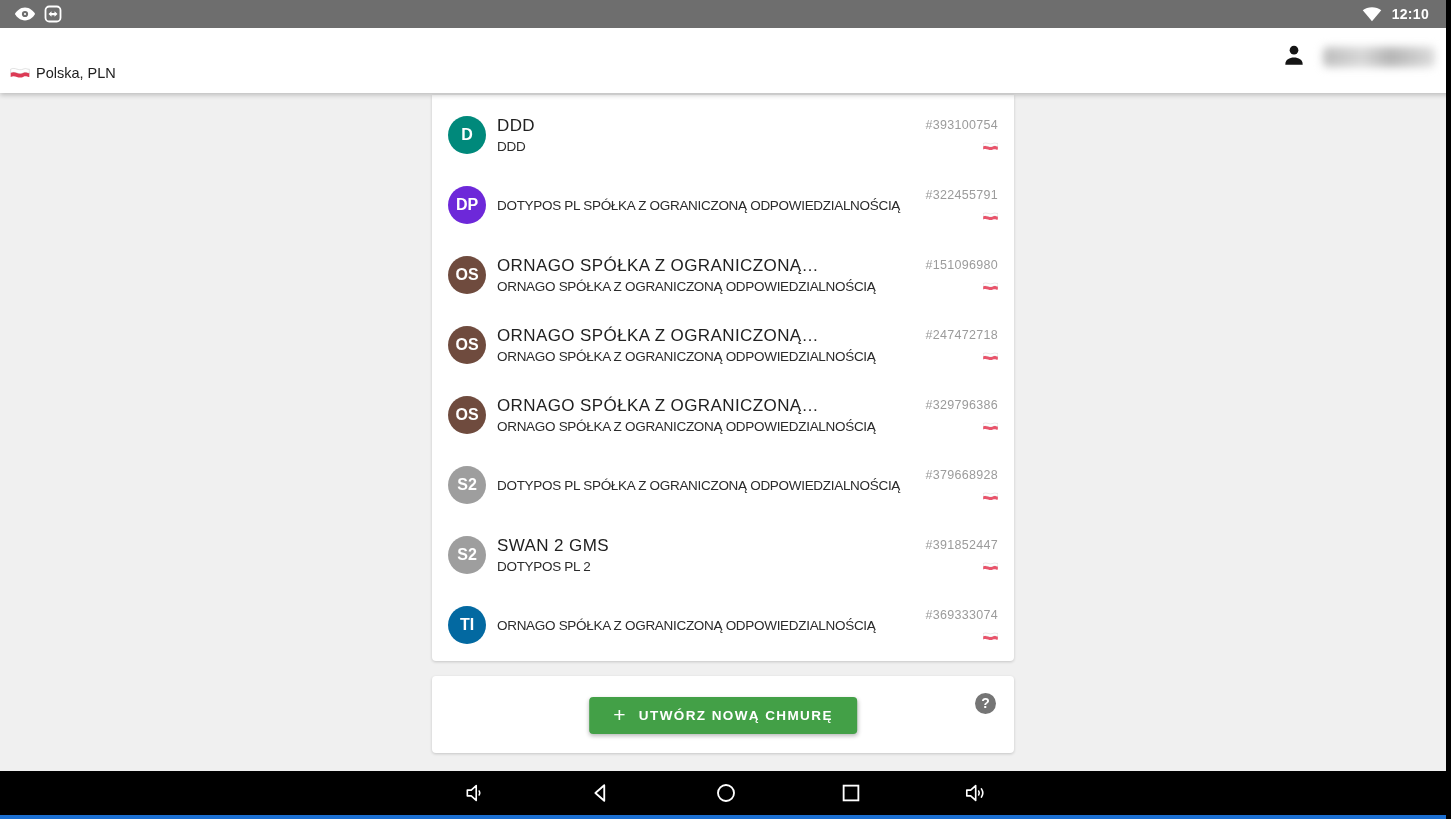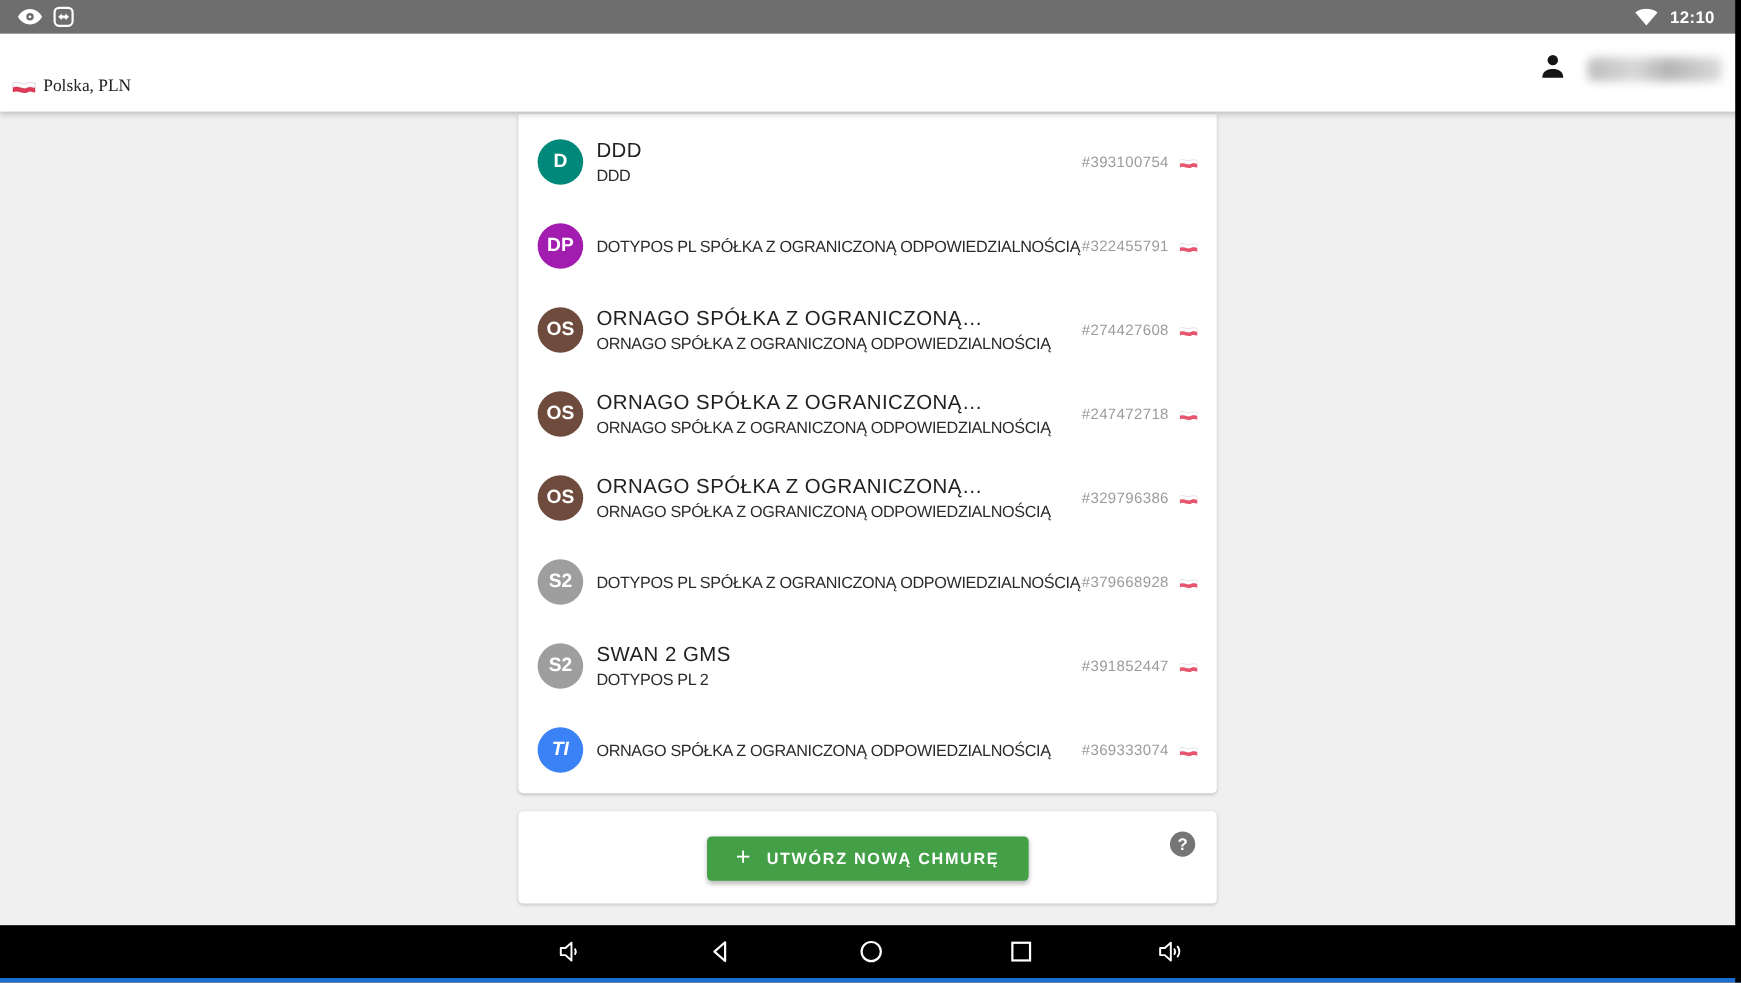--- a/index.html
+++ b/index.html
@@ -15,21 +15,21 @@
     background:#6e6e6e; display:flex; align-items:center;
     padding:0 14px; color:#fff; z-index:5;
   }
   .status-left { display:flex; align-items:center; gap:8px; }
   .status-right { margin-left:auto; display:flex; align-items:center; gap:10px; padding-right:8px;text-align:center; }
   .status-time { font-size:14px; font-weight:bold; letter-spacing:.3px; }
   .sicon { display:block; }
   
   .app-header {
     position:absolute; top:28px; left:0; right:0; height:65px;
-    background:#ffffff; box-shadow:0 2px 5px rgba(0,0,0,.22); z-index:4;font-family:Liberation Serif, serif;
+    background:#ffffff; box-shadow:0 2px 5px rgba(0,0,0,.22); z-index:4;
   }
   .country {
     position:absolute; left:10px; bottom:12px;
     display:flex; align-items:center; gap:6px;
     font-size:14.5px; color:#212121;
   }
   .user-area {
     position:absolute; right:16px; top:14px;
     display:flex; align-items:center; gap:16px;
   }
@@ -55,21 +55,21 @@
   }
   .cloud-text { flex:1; min-width:0; padding-right:10px; }
   .cloud-title {
     font-size:17px; color:#212121; letter-spacing:.4px;
     white-space:nowrap; overflow:hidden; margin-bottom:3px;
   }
   .cloud-subtitle {
     font-size:13.5px; color:#2b2b2b; letter-spacing:-.3px; white-space:nowrap;
   }
   .cloud-meta {
-    display:flex; flex-direction:row; align-items:flex-end; gap:9px;
+    display:flex; flex-direction:column; align-items:flex-end; gap:9px;
     align-self:center; min-width:80px;
   }
   .cloud-id { font-size:12.5px; color:#9b9b9b; letter-spacing:.3px; }
   
   .action-card {
     position:absolute; left:432px; top:676px; width:582px; height:77px;
     background:#fff; border-radius:4px; box-shadow:0 1px 3px rgba(0,0,0,.18);
   }
   .create-btn {
     position:absolute; left:50%; top:21px; transform:translateX(-50%);
@@ -166,21 +166,21 @@
         <span>
           <svg class="flag-svg" width="15" height="11" viewBox="0 0 24 18">
             <path d="M0 4 C6 1 10 7 16 4 C20 2 22 5 24 4 L24 9 C22 10 20 7 16 9 C10 12 6 6 0 9 Z" fill="#fff" stroke="#d2d2d2" stroke-width="0.8"></path>
             <path d="M0 9 C6 6 10 12 16 9 C20 7 22 10 24 9 L24 14 C22 15 20 12 16 14 C10 17 6 11 0 14 Z" fill="#e8546b"></path>
           </svg>
         </span>
       </div>
     </div>
 
     <div class="cloud-row">
-      <div class="cloud-avatar" style="background: #a21caf;">DP</div>
+      <div class="cloud-avatar" style="background: #6d28d9;">DP</div>
       <div class="cloud-text">
         <div class="cloud-subtitle">DOTYPOS PL SPÓŁKA Z OGRANICZONĄ ODPOWIEDZIALNOŚCIĄ</div>
       </div>
       <div class="cloud-meta">
         <span class="cloud-id">#322455791</span>
         <span>
           <svg class="flag-svg" width="15" height="11" viewBox="0 0 24 18">
             <path d="M0 4 C6 1 10 7 16 4 C20 2 22 5 24 4 L24 9 C22 10 20 7 16 9 C10 12 6 6 0 9 Z" fill="#fff" stroke="#d2d2d2" stroke-width="0.8"></path>
             <path d="M0 9 C6 6 10 12 16 9 C20 7 22 10 24 9 L24 14 C22 15 20 12 16 14 C10 17 6 11 0 14 Z" fill="#e8546b"></path>
           </svg>
@@ -188,21 +188,21 @@
       </div>
     </div>
 
     <div class="cloud-row">
       <div class="cloud-avatar" style="background: rgb(111, 75, 62);">OS</div>
       <div class="cloud-text">
         <div class="cloud-title">ORNAGO SPÓŁKA Z OGRANICZONĄ…</div>
         <div class="cloud-subtitle">ORNAGO SPÓŁKA Z OGRANICZONĄ ODPOWIEDZIALNOŚCIĄ</div>
       </div>
       <div class="cloud-meta">
-        <span class="cloud-id">#274427608</span>
+        <span class="cloud-id">#151096980</span>
         <span>
           <svg class="flag-svg" width="15" height="11" viewBox="0 0 24 18">
             <path d="M0 4 C6 1 10 7 16 4 C20 2 22 5 24 4 L24 9 C22 10 20 7 16 9 C10 12 6 6 0 9 Z" fill="#fff" stroke="#d2d2d2" stroke-width="0.8"></path>
             <path d="M0 9 C6 6 10 12 16 9 C20 7 22 10 24 9 L24 14 C22 15 20 12 16 14 C10 17 6 11 0 14 Z" fill="#e8546b"></path>
           </svg>
         </span>
       </div>
     </div>
 
     <div class="cloud-row">
@@ -266,21 +266,21 @@
         <span>
           <svg class="flag-svg" width="15" height="11" viewBox="0 0 24 18">
             <path d="M0 4 C6 1 10 7 16 4 C20 2 22 5 24 4 L24 9 C22 10 20 7 16 9 C10 12 6 6 0 9 Z" fill="#fff" stroke="#d2d2d2" stroke-width="0.8"></path>
             <path d="M0 9 C6 6 10 12 16 9 C20 7 22 10 24 9 L24 14 C22 15 20 12 16 14 C10 17 6 11 0 14 Z" fill="#e8546b"></path>
           </svg>
         </span>
       </div>
     </div>
 
     <div class="cloud-row">
-      <div class="cloud-avatar" style="background: #3b82f6; font-style: italic;">TI</div>
+      <div class="cloud-avatar" style="background: #0369a1;">TI</div>
       <div class="cloud-text">
         <div class="cloud-subtitle">ORNAGO SPÓŁKA Z OGRANICZONĄ ODPOWIEDZIALNOŚCIĄ</div>
       </div>
       <div class="cloud-meta">
         <span class="cloud-id">#369333074</span>
         <span>
           <svg class="flag-svg" width="15" height="11" viewBox="0 0 24 18">
             <path d="M0 4 C6 1 10 7 16 4 C20 2 22 5 24 4 L24 9 C22 10 20 7 16 9 C10 12 6 6 0 9 Z" fill="#fff" stroke="#d2d2d2" stroke-width="0.8"></path>
             <path d="M0 9 C6 6 10 12 16 9 C20 7 22 10 24 9 L24 14 C22 15 20 12 16 14 C10 17 6 11 0 14 Z" fill="#e8546b"></path>
           </svg>

